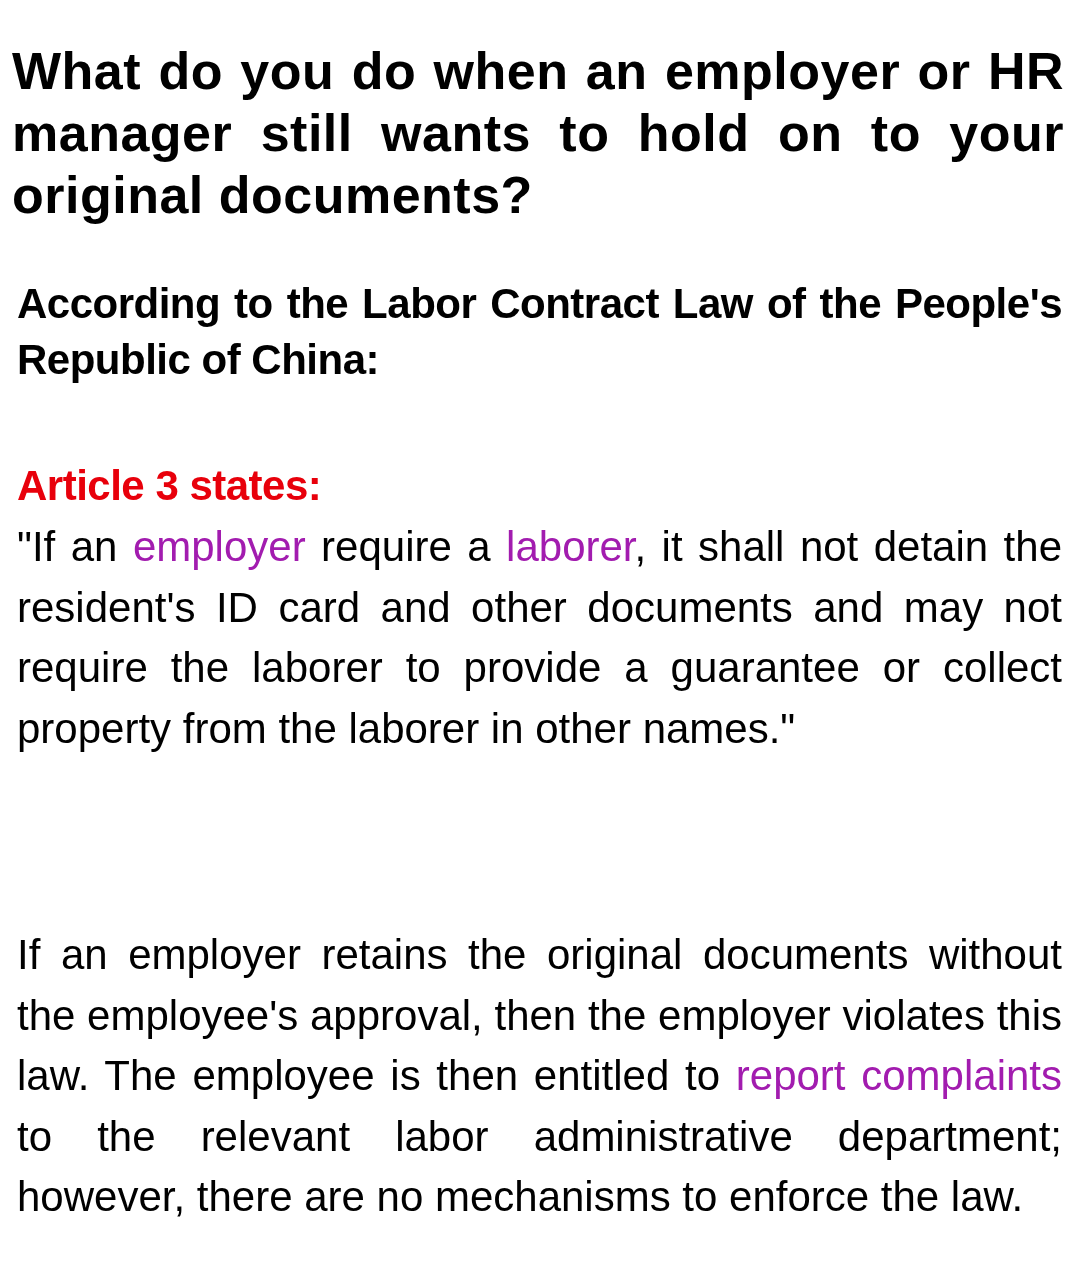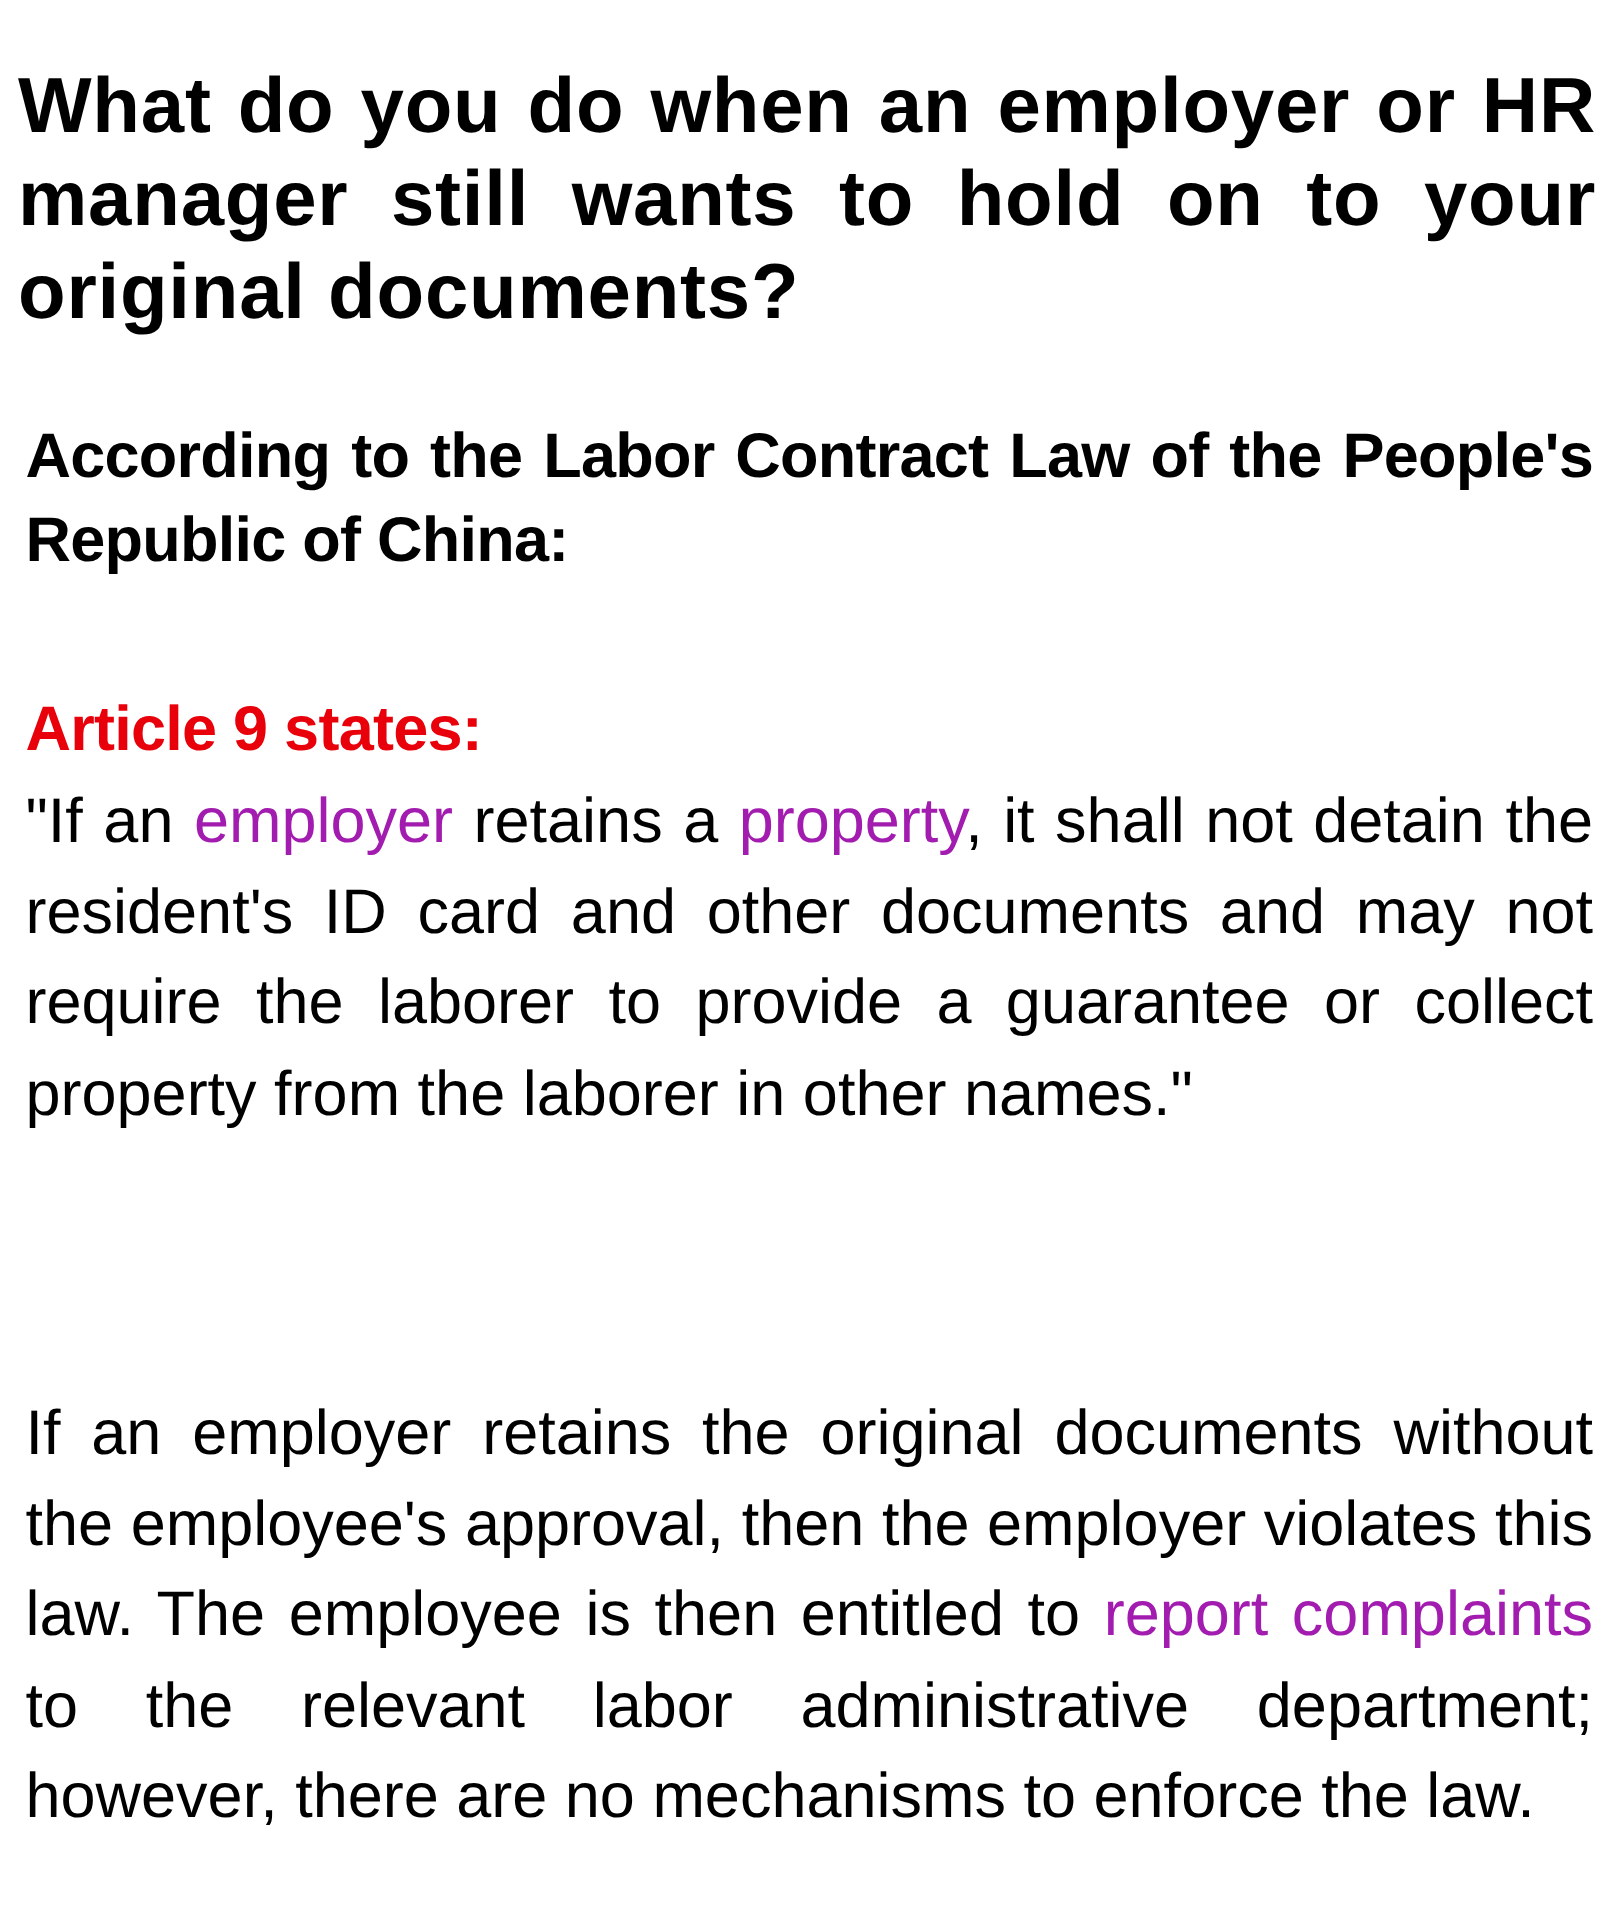--- a/index.html
+++ b/index.html
@@ -72,18 +72,18 @@
     .hl { color: #a21caf; }
   </style>
 </head>
 <body>
 
 <div class="page">
   <h1 class="title">What do you do when an employer or HR manager still wants to hold on to your original documents?</h1>
 
   <h2 class="subheading">According to the Labor Contract Law of the People's Republic of China:</h2>
 
-  <h3 class="article-label">Article 9 states:</h3>
+  <h3 class="article-label">Article 3 states:</h3>
 
-  <p class="body-text quote"><span>"If an </span><span class="hl">employer</span><span> retains a </span><span class="hl">property</span><span>, it shall not detain the resident's ID card and other documents and may not require the laborer to provide a guarantee or collect property from the laborer in other names."</span></p>
+  <p class="body-text quote"><span>"If an </span><span class="hl">employer</span><span> require a </span><span class="hl">laborer</span><span>, it shall not detain the resident's ID card and other documents and may not require the laborer to provide a guarantee or collect property from the laborer in other names."</span></p>
 
   <p class="body-text para2"><span>If an employer retains the original documents without the employee's approval, then the employer violates this law. The employee is then entitled to </span><span class="hl">report complaints</span><span> to the relevant labor administrative department; however, there are no mechanisms to enforce the law.</span></p>
 </div>
 
 </body></html>

